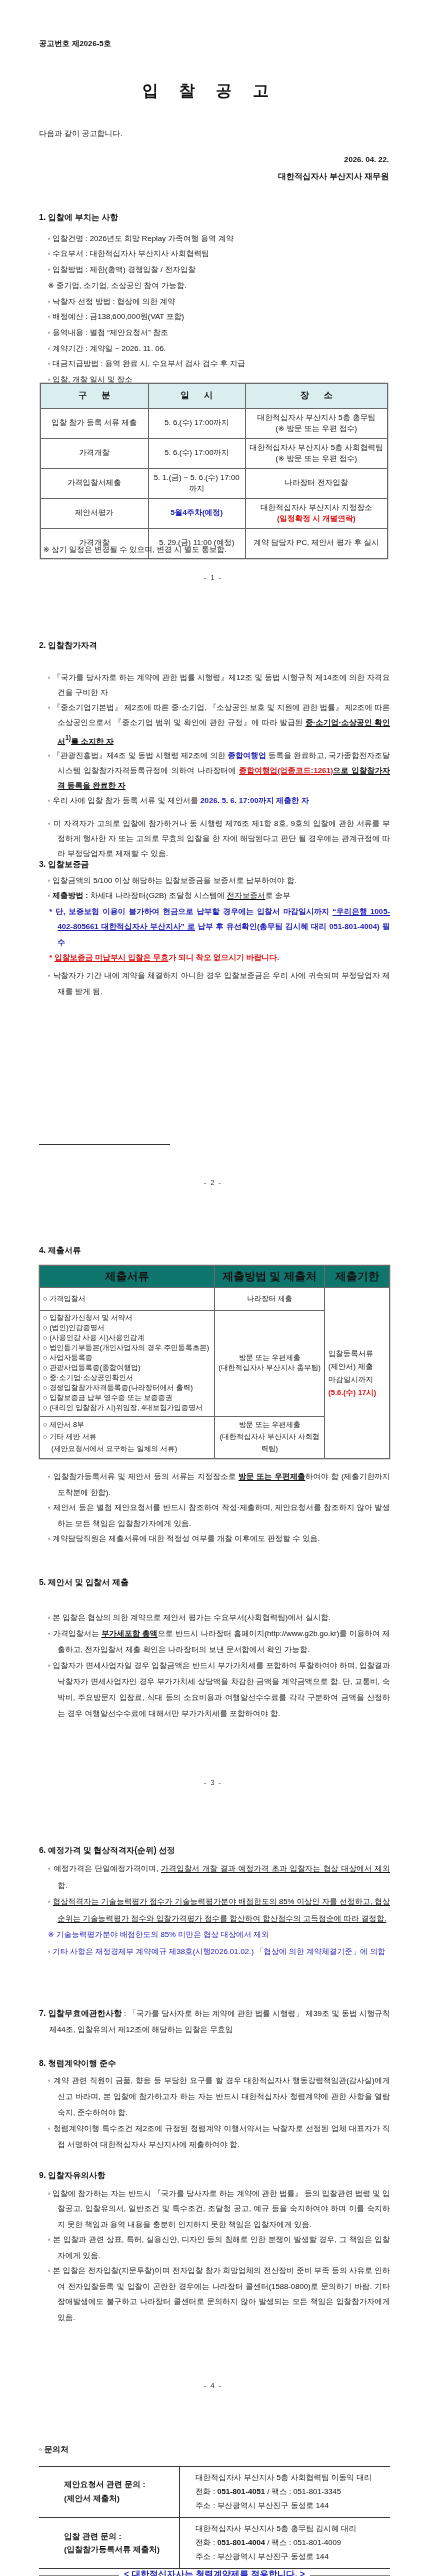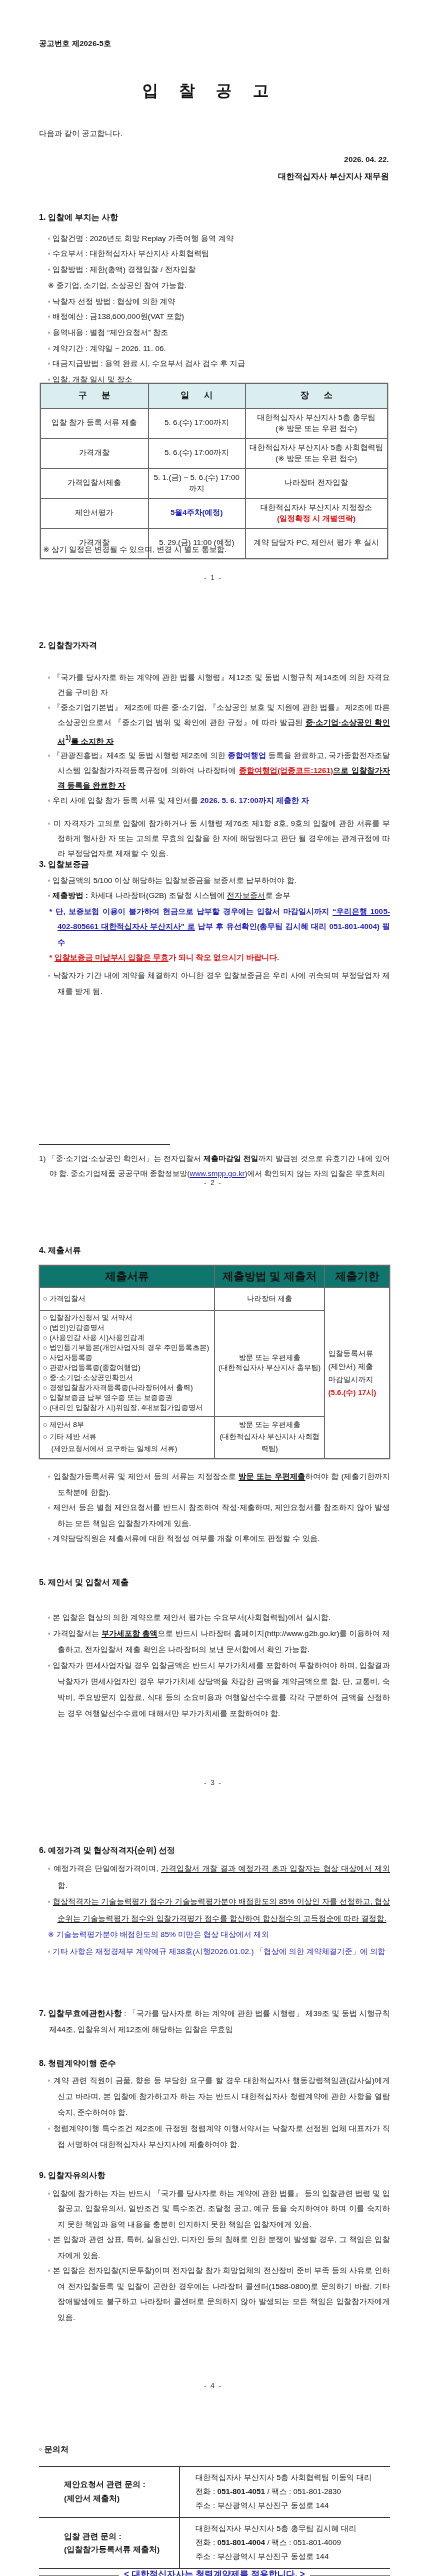--- a/index.html
+++ b/index.html
@@ -192,21 +192,20 @@
     <p class="hd">3. 입찰보증금</p>
     <p class="li">◦ 입찰금액의 5/100 이상 해당하는 입찰보증금을 보증서로 납부하여야 함.</p>
     <p class="li"><span>◦ </span><span class="b">제출방법 : </span><span>차세대 나라장터(G2B) 조달청 시스템에 </span><span class="u">전자보증서</span><span>로 송부</span></p>
     <p class="star blue"><span>* 단, 보증보험 이용이 불가하여 현금으로 납부할 경우에는 입찰서 마감일시까지  </span><span class="u">“우리은행 1005-402-805661 대한적십자사 부산지사” 로</span><span> 납부 후 유선확인(총무팀 김시혜 대리 051-801-4004) 필수</span></p>
     <p class="star red"><span>* </span><span class="u">입찰보증금 미납부시 입찰은 무효</span><span>가 되니 착오 없으시기 바랍니다.</span></p>
     <p class="li mt6">◦ 낙찰자가 기간 내에 계약을 체결하지 아니한 경우 입찰보증금은 우리 사에 귀속되며 부정당업자 제재를 받게 됨.</p>
   </div>
 
   <div class="abs fn">
     <div class="rule"></div>
-    <p><span>1) 「중·소기업·소상공인 확인서」는 전자입찰서 </span><span class="b">제출마감일 전일</span><span>까지 발급된 것으로 유효기간 내에 있어야 함. 중소기업제품 공공구매 종합정보망(</span><span class="blue u">www.smpp.go.kr</span><span>)에서 확인되지 않는 자의 입찰은 무효처리</span></p>
   </div>
   <p class="abs pg pg2">- 2 -</p>
 
   <div class="abs sec4">
     <p class="hd">4. 제출서류</p>
     <table class="tbl2">
       <colgroup>
           <col style="width:50%">
           <col style="width:31.5%">
           <col style="width:18.5%">
@@ -305,21 +304,21 @@
           <col style="width:60%">
         </colgroup>
       <tbody>
           <tr>
         <td class="lab">
           <div>제안요청서 관련 문의 :</div>
           <div>(제안서 제출처)</div>
         </td>
         <td class="val">
           <div>대한적십자사 부산지사 5층 사회협력팀 이동익 대리</div>
-          <div><span>전화 : </span><span class="b">051-801-4051</span><span> / 팩스 : 051-801-2830</span></div>
+          <div><span>전화 : </span><span class="b">051-801-4051</span><span> / 팩스 : 051-801-3345</span></div>
           <div>주소 : 부산광역시 부산진구 동성로 144</div>
         </td>
       </tr>
       <tr>
         <td class="lab">
           <div>입찰 관련 문의 :</div>
           <div>(입찰참가등록서류 제출처)</div>
         </td>
         <td class="val">
           <div>대한적십자사 부산지사 5층 총무팀 김시혜 대리</div>

